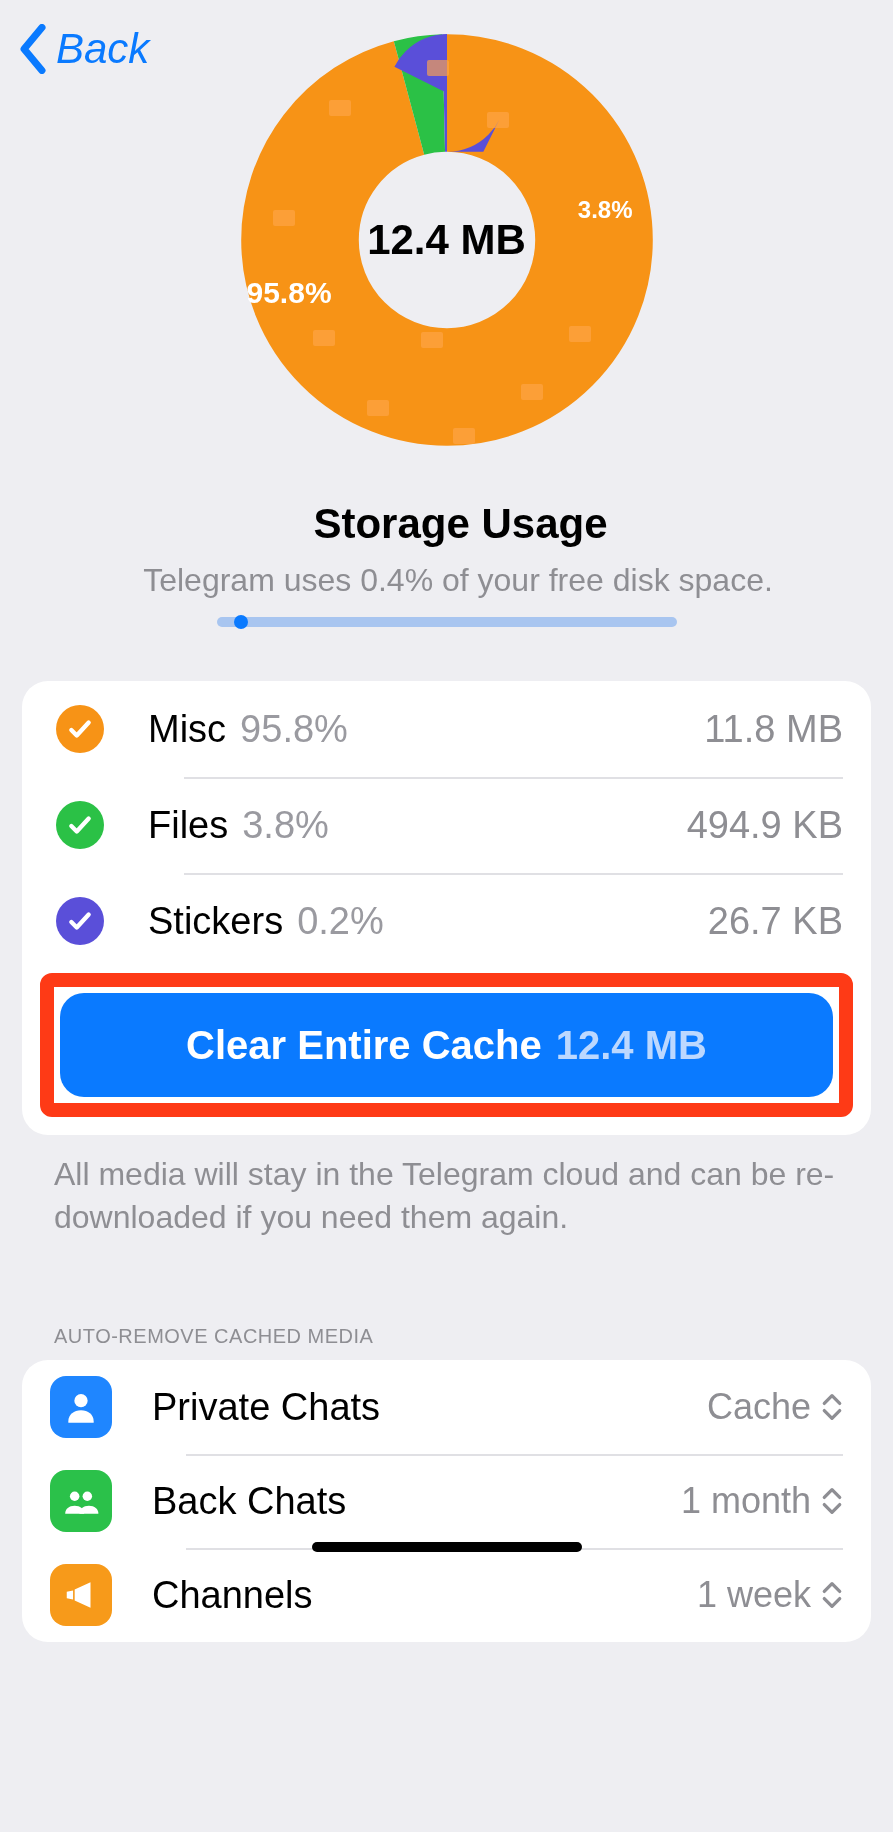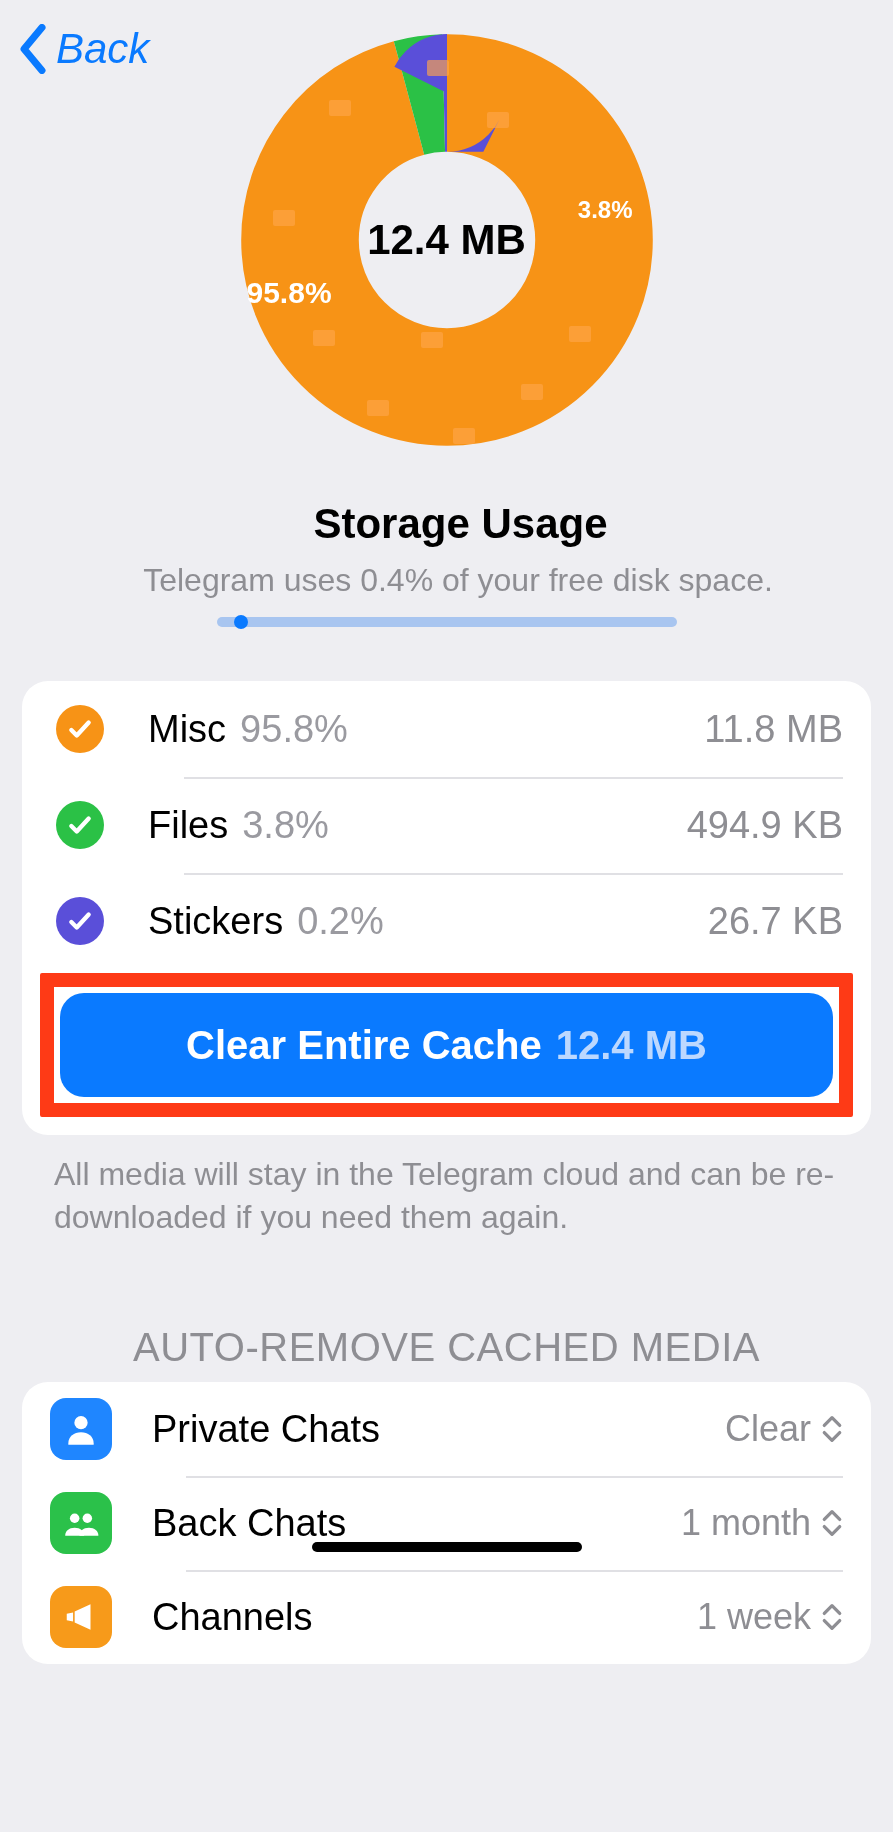--- a/index.html
+++ b/index.html
@@ -73,37 +73,37 @@
     width:48px; height:48px; border-radius:50%;
     display:flex; align-items:center; justify-content:center; flex-shrink:0;
     margin-right:44px;
   }
   .check svg { width:26px; height:26px; }
   .row .name { font-size:38px; color:#000; }
   .row .pct  { font-size:38px; color:#9a9aa0; margin-left:14px; }
   .row .size { font-size:38px; color:#8e8e93; margin-left:auto; }
 
   .clear-wrap {
-    border:14px solid #fe3a16; margin:4px 18px 18px; border-radius:2px;
+    border:14px solid #fe3a16; margin:4px 18px 18px; border-radius:12px;
     padding:6px;
   }
   .clear-btn {
     width:100%; height:104px; background:#0a7aff; border:none; border-radius:24px;
     display:flex; align-items:center; justify-content:center; gap:14px;
     cursor:pointer;
   }
   .clear-btn .lbl { color:#fff; font-size:40px; font-weight:600; }
   .clear-btn .sz  { color:#bcd8ff; font-size:40px; font-weight:600; }
 
   .footnote {
     font-size:32px; color:#8e8e93; margin:18px 54px 0; line-height:1.35;
   }
 
   .section-header {
-    font-size:40px; color:#8e8e93; margin:86px 54px 12px; letter-spacing:0.5px;text-align:center;
+    font-size:20px; color:#8e8e93; margin:86px 54px 12px; letter-spacing:0.5px;
   }
 
   .auto-row {
     display:flex; align-items:center; padding:16px 28px 16px 28px; position:relative;
   }
   .auto-row + .auto-row::before {
     content:""; position:absolute; top:0; left:164px; right:28px; height:2px; background:#e0e0e4;
   }
   .iconbox {
     width:62px; height:62px; border-radius:16px; margin-right:40px;
@@ -205,21 +205,21 @@
 <div class="card" style="margin-top:0">
   <div id="auto-rows">
       <div class="auto-row">
         <div class="iconbox" style="background:#1f86ff">
           <svg viewBox="0 0 24 24">
             <circle cx="12" cy="8" r="4.2"></circle>
             <path d="M4 21c0-4.4 3.6-7 8-7s8 2.6 8 7v1H4z"></path>
           </svg>
         </div>
         <span class="name">Private Chats</span>
-        <span class="val">Clear</span>
+        <span class="val">Cache</span>
         <div class="updown">
           <svg viewBox="0 0 20 12">
             <polyline points="3,10 10,3 17,10" fill="none" stroke="#8e8e93" stroke-width="3" stroke-linecap="round" stroke-linejoin="round"></polyline>
           </svg>
           <svg viewBox="0 0 20 12">
             <polyline points="3,2 10,9 17,2" fill="none" stroke="#8e8e93" stroke-width="3" stroke-linecap="round" stroke-linejoin="round"></polyline>
           </svg>
         </div>
       </div>
       <div class="auto-row">

